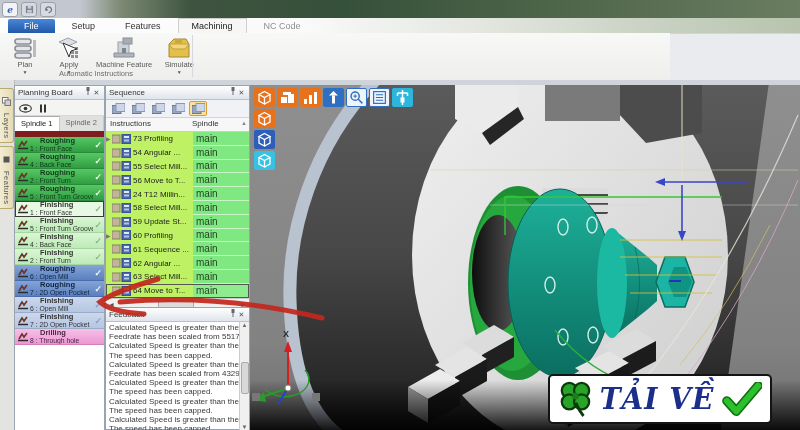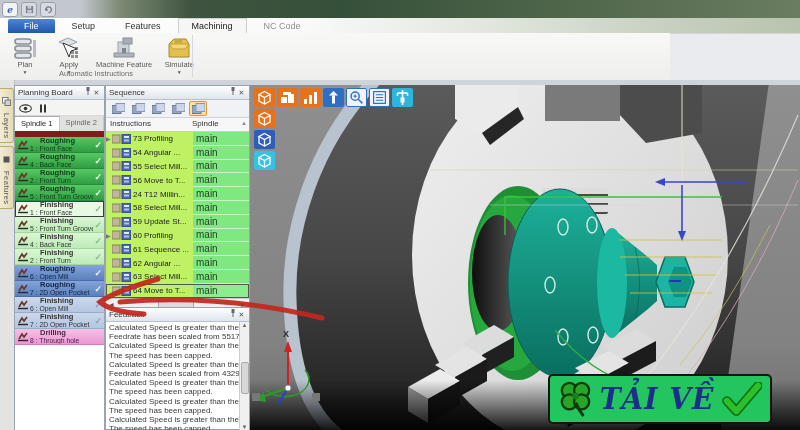--- a/index.html
+++ b/index.html
@@ -100,21 +100,21 @@
   .fline{font-size:8px;line-height:9.2px;color:#3a3a3a;white-space:nowrap;overflow:hidden;padding-left:3px;}
   .vscroll{position:absolute;right:0;top:0;bottom:0;width:9px;background:#f0f0f0;border-left:1px solid #ccc;}
   .vscroll .va{position:absolute;left:0;width:9px;font-size:6px;color:#666;text-align:center;}
   .vscroll .up{top:0;} .vscroll .dn{bottom:0;}
   .vscroll .vthumb{position:absolute;left:1px;top:40px;width:6px;height:30px;background:#d8d8d8;border:1px solid #aaa;border-radius:2px;}
   
   .viewport{position:absolute;left:250px;top:5px;width:550px;height:345px;overflow:hidden;background:#858585;}
   .vp-toolbar{position:absolute;left:4px;top:3px;display:flex;gap:2px;z-index:20;}
   .vp-ic{width:21px;height:19px;border-radius:2px;display:flex;align-items:center;justify-content:center;box-sizing:border-box;}
   .vp-cubes{position:absolute;left:4px;top:24px;display:flex;flex-direction:column;gap:2px;z-index:20;}
-  .watermark{position:absolute;left:298px;top:289px;width:224px;height:50px;background:#22c55e;
+  .watermark{position:absolute;left:298px;top:289px;width:224px;height:50px;background:#ffffff;
     border:2px solid #141414;border-radius:5px;z-index:30;display:flex;align-items:center;justify-content:space-evenly;box-sizing:border-box;}
   .watermark .wtext{font-family:"DejaVu Serif",serif;font-style:italic;font-weight:bold;
     font-size:28px;color:#1b2f8a;letter-spacing:1px;transform:scaleY(1.05);}
   
   .annotation{position:absolute;left:0;top:0;width:800px;height:430px;z-index:60;pointer-events:none;}
 </style>
 </head>
 <body>
 
 <div class="app">

